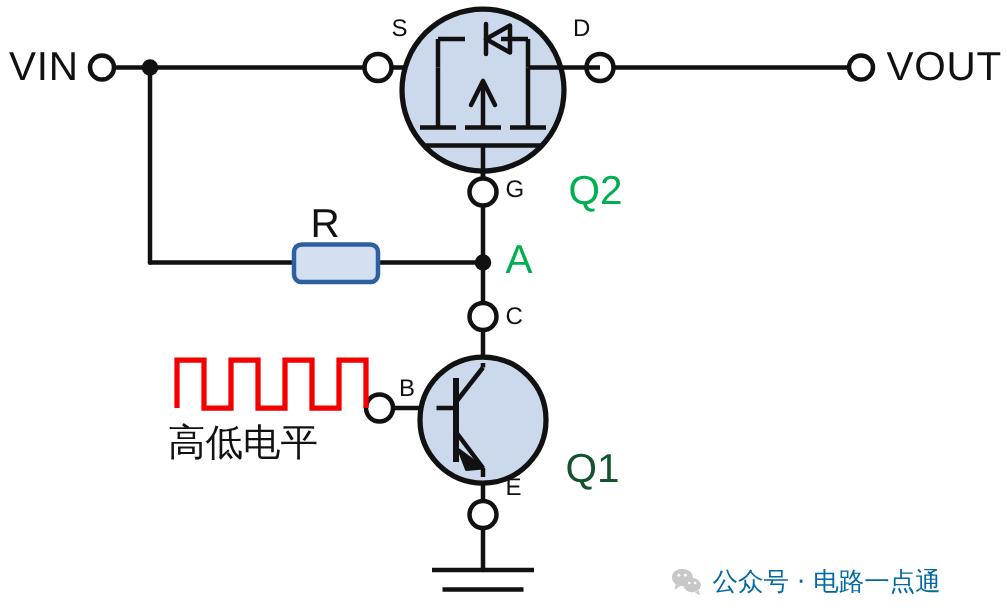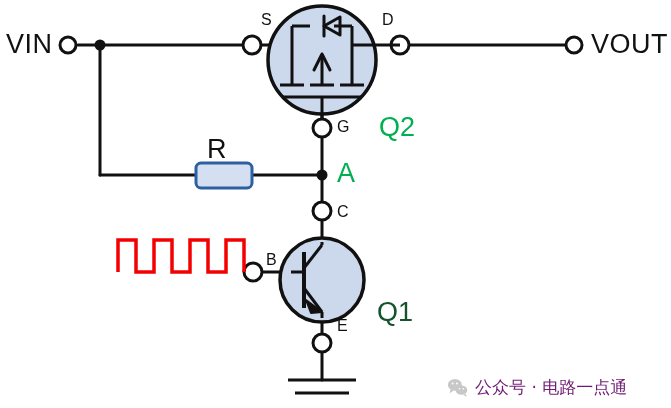--- a/index.html
+++ b/index.html
@@ -48,21 +48,21 @@
     font-size: 25px;
     font-family: "DejaVu Sans", "Liberation Sans", sans-serif;
   }
   .wm {
     position: absolute;
     left: 447px;
     top: 376px;
     display: flex;
     align-items: center;
     gap: 7px;
-    color: #701a75;
+    color: #0369a1;
     font-size: 17px;
     font-family: "DejaVu Sans", "Liberation Sans", sans-serif;
     user-select: none;
   }
   .wm-icon {
     width: 21px;
     height: 21px;
     display: block;
   }
 </style>
@@ -199,20 +199,21 @@
   <div class="lbl lbl-node" style="left:337px; top:160px; color:#00b050;">A</div>
 
   <div class="lbl lbl-terminal" style="left:207px; top:136px;">R</div>
 
   <div class="lbl lbl-pin" style="left:337px; top:204px;">C</div>
 
   <div class="lbl lbl-pin" style="left:337px; top:318px;">E</div>
 
   <div class="lbl lbl-pin" style="left:266px; top:252px;">B</div>
 
+  <div class="lbl lbl-cn" style="left:112px; top:282px;">高低电平</div>
 
   <div class="wm">
     <svg class="wm-icon" viewBox="0 0 24 24">
       <ellipse cx="9" cy="9" rx="8" ry="6.6" fill="#c8c8c8"></ellipse>
       <path d="M 4 14 L 3 18.5 L 7.5 15.8 Z" fill="#c8c8c8"></path>
       <ellipse cx="16.5" cy="15" rx="6.6" ry="5.4" fill="#c8c8c8"></ellipse>
       <path d="M 21.5 19 L 22.6 22.6 L 18.6 20.6 Z" fill="#c8c8c8"></path>
       <circle cx="6.4" cy="7.4" r="1.1" fill="#ffffff"></circle>
       <circle cx="11.4" cy="7.4" r="1.1" fill="#ffffff"></circle>
       <circle cx="14.3" cy="13.4" r="0.95" fill="#ffffff"></circle>

